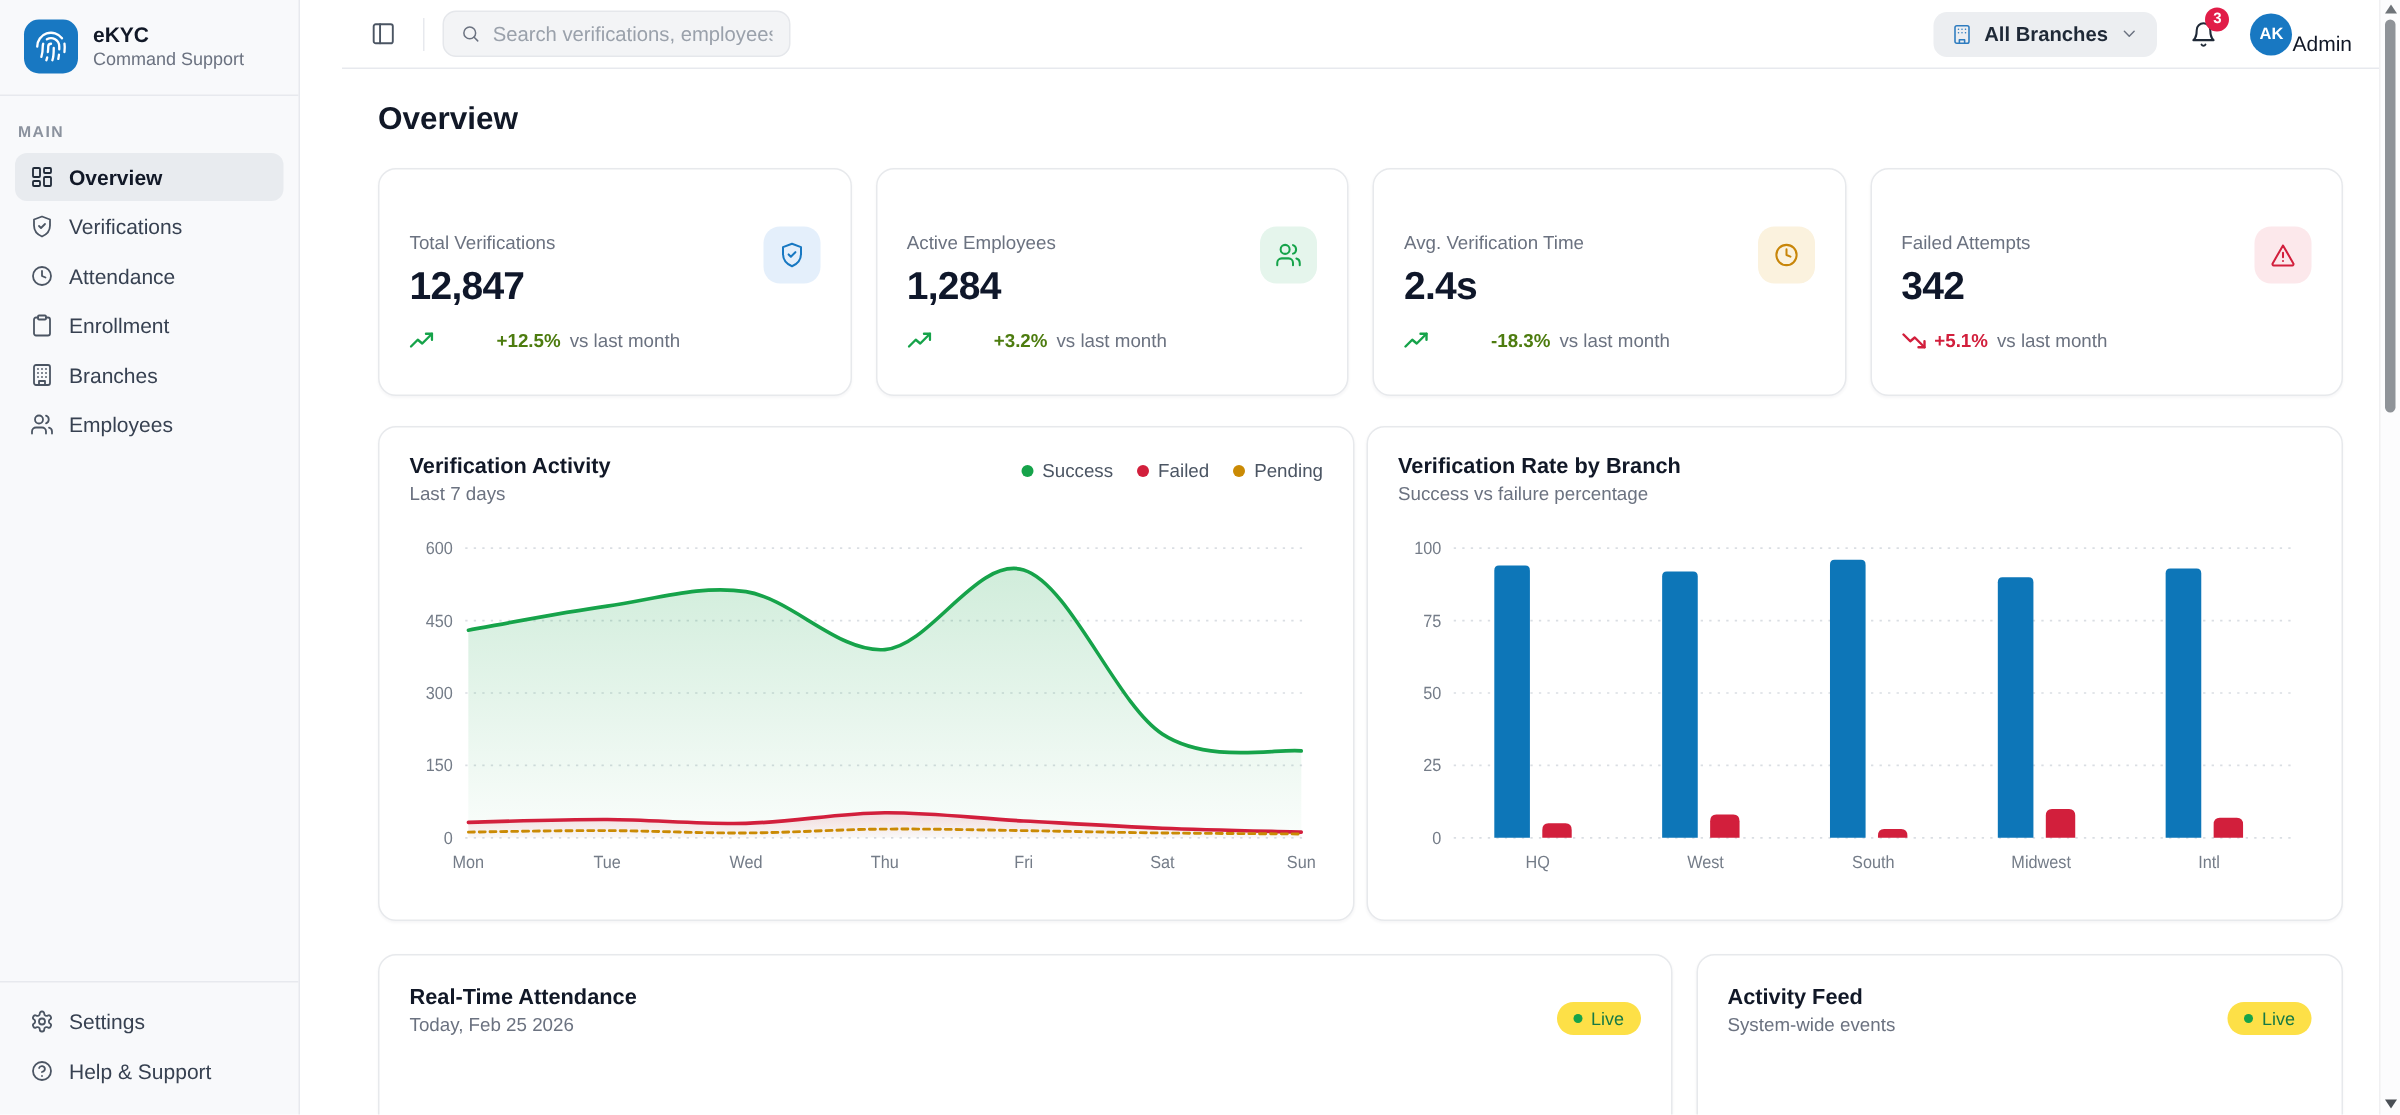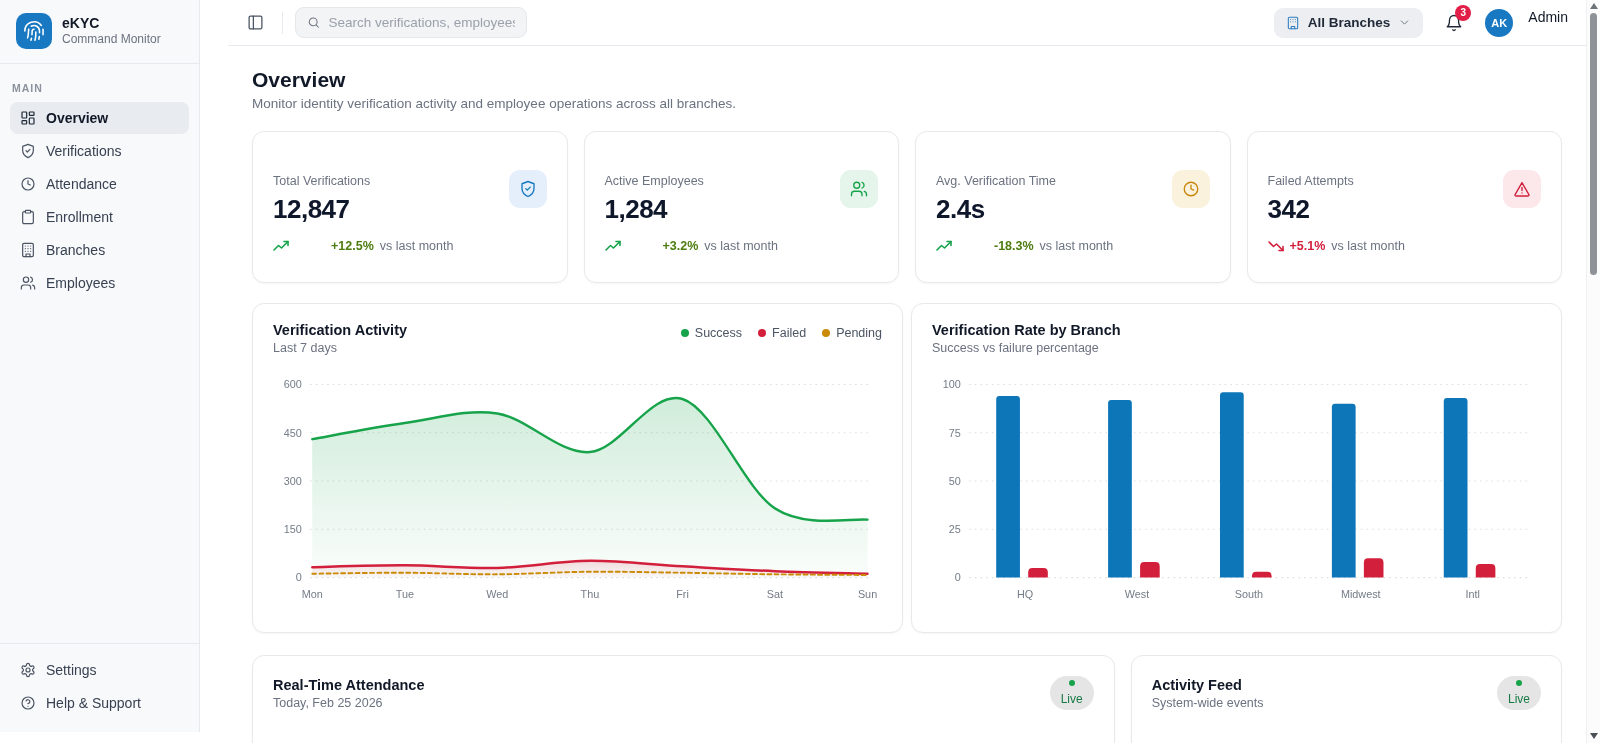--- a/index.html
+++ b/index.html
@@ -1,19 +1,19 @@
 <!DOCTYPE html>
 <html><head>
 <meta charset="utf-8">
 <style>
   * { margin:0; padding:0; box-sizing:border-box; }
   html,body { width:1600px; height:743px; overflow:hidden; font-family:"Liberation Sans", sans-serif; background:#fff; color:#111827; }
 
   
-  .sidebar { position:absolute; left:0; top:0; bottom:11px; width:200px; background:#f8f9fb; border-right:1px solid #e7e9ee; display:flex; flex-direction:column; }
+  .sidebar { position:absolute; left:0; top:0; bottom:0; width:200px; background:#f8f9fb; border-right:1px solid #e7e9ee; display:flex; flex-direction:column; }
   .logo-row { display:flex; align-items:center; gap:10px; padding:13px 16px 14px 16px; }
   .logo-tile { width:36px; height:36px; border-radius:10px; background:#1878c2; display:flex; align-items:center; justify-content:center; flex:0 0 auto; }
   .logo-name { font-size:14px; font-weight:bold; color:#111827; line-height:1.25; }
   .logo-sub { font-size:12px; color:#6b7280; line-height:1.25; }
   .side-div { height:1px; background:#e7e9ee; margin:0; }
   .side-section { font-size:10.5px; font-weight:bold; letter-spacing:1px; color:#8b929e; padding:18px 16px 8px 12px; }
   .nav { padding:0 10px; }
   .nav-item { display:flex; align-items:center; gap:10px; height:32px; padding:0 10px; border-radius:8px; margin-bottom:1px; font-size:14px; color:#374151; cursor:pointer; }
   .nav-item.active { background:#e8ebef; color:#111827; font-weight:bold; }
   .nav-item svg { flex:0 0 auto; }
@@ -24,21 +24,21 @@
   .header { position:absolute; left:228px; top:0; right:14px; height:46px; background:#fff; border-bottom:1px solid #e7e9ee; display:flex; align-items:center; padding:0 18px 0 12px; gap:12px; }
   .icon-btn { width:30px; height:30px; border:none; background:transparent; display:flex; align-items:center; justify-content:center; border-radius:7px; cursor:pointer; }
   .hdr-vdiv { width:1px; height:22px; background:#e7e9ee; }
   .search-box { display:flex; align-items:center; gap:8px; width:232px; height:31px; background:#f3f4f6; border:1px solid #e5e7eb; border-radius:9px; padding:0 11px; }
   .search-box input { border:none; outline:none; background:transparent; font-size:13.5px; color:#374151; width:100%; font-family:"Liberation Sans", sans-serif; }
   .search-box input::placeholder { color:#9aa1ab; }
   .hdr-right { margin-left:auto; display:flex; align-items:center; gap:16px; }
   .branch-btn { display:flex; align-items:center; gap:8px; height:30px; padding:0 12px; background:#eceef1; border:none; border-radius:9px; font-size:13.5px; font-weight:bold; color:#1f2937; cursor:pointer; font-family:"Liberation Sans", sans-serif; }
   .bell-wrap { position:relative; width:30px; height:30px; display:flex; align-items:center; justify-content:center; cursor:pointer; }
   .bell-badge { position:absolute; top:-3px; right:-2px; min-width:16px; height:16px; border-radius:9px; background:#e11d48; color:#fff; font-size:10px; font-weight:bold; display:flex; align-items:center; justify-content:center; padding:0 4px; }
-  .user-wrap { display:flex; align-items:flex-start; gap:15px; cursor:pointer; }
+  .user-wrap { display:flex; align-items:flex-end; gap:0; cursor:pointer; }
   .avatar { width:28px; height:28px; border-radius:50%; background:#1878c2; color:#fff; font-size:11px; font-weight:bold; display:flex; align-items:center; justify-content:center; }
   .user-name { font-size:14px; font-weight:normal; color:#111827; }
 
   
   .main { position:absolute; left:228px; top:46px; right:14px; bottom:0; overflow:hidden; padding:22px 24px 0 24px; background:#fff; }
   .page-title { font-size:21px; font-weight:bold; color:#111827; }
   .page-sub { font-size:13.5px; color:#6b7280; margin-top:4px; }
 
   .stats-row { display:grid; grid-template-columns:repeat(4,1fr); gap:16px; margin-top:20px; }
   .stat-card { position:relative; background:#fff; border:1px solid #e7e9ec; border-radius:12px; padding:20px; height:152px; box-shadow:0 1px 2px rgba(16,24,40,.04); }
@@ -58,21 +58,21 @@
   .chart-sub { font-size:12.5px; color:#6b7280; margin-top:3px; }
   .legend { display:flex; gap:16px; align-items:center; margin-top:4px; }
   .legend-item { display:flex; align-items:center; gap:6px; font-size:12.5px; color:#4b5563; }
   .dot { width:8px; height:8px; border-radius:50%; display:inline-block; }
   .dot-green { background:#16a34a; } .dot-red { background:#d21f3c; } .dot-amber { background:#ca8a04; }
   .chart-svg { width:100%; height:238px; margin-top:16px; display:block; }
 
   .bottom-row { display:grid; grid-template-columns:2fr 1fr; gap:16px; margin-top:22px; }
   .bottom-card { background:#fff; border:1px solid #e7e9ec; border-radius:12px; padding:20px; height:220px; box-shadow:0 1px 2px rgba(16,24,40,.04); }
   .bottom-head { display:flex; align-items:flex-end; justify-content:space-between; }
-  .live-badge { display:flex; align-items:center; gap:6px; background:#e5e5e5; color:#177a45; font-size:12px; border-radius:999px; padding:4px 11px;flex-direction:column; }
+  .live-badge { display:flex; align-items:center; gap:6px; background:#fde047; color:#177a45; font-size:12px; border-radius:999px; padding:4px 11px; }
   .live-dot { width:6px; height:6px; border-radius:50%; background:#16a34a; }
 
   
   .scrollbar { position:absolute; right:0; top:0; bottom:0; width:14px; background:#fcfcfd; border-left:1px solid #f0f0f2; }
   .sb-thumb { position:absolute; left:3px; right:3px; top:13px; height:262px; background:#8f9398; border-radius:5px; }
   .sb-arrow-up { position:absolute; left:3px; top:3px; width:0; height:0; border-left:4px solid transparent; border-right:4px solid transparent; border-bottom:6px solid #6f7479; }
   .sb-arrow-down { position:absolute; left:3px; bottom:4px; width:0; height:0; border-left:4px solid transparent; border-right:4px solid transparent; border-top:6px solid #4a4f55; }
 
   svg.ic { stroke:#4b5563; stroke-width:1.8; fill:none; stroke-linecap:round; stroke-linejoin:round; }
   .nav-item.active svg.ic { stroke:#1f2937; }
@@ -89,21 +89,21 @@
           <path d="M17.29 21.02c.12-.6.43-2.3.5-3.02"></path>
           <path d="M2 12a10 10 0 0 1 18-6"></path>
           <path d="M21.8 16c.2-2 .131-5.354 0-6"></path>
           <path d="M5 19.5C5.5 18 6 15 6 12a6 6 0 0 1 .34-2"></path>
           <path d="M8.65 22c.21-.66.45-1.32.57-2"></path>
           <path d="M9 6.8a6 6 0 0 1 9 5.2v2"></path>
         </svg>
     </div>
     <div>
       <div class="logo-name">eKYC</div>
-      <div class="logo-sub">Command Monitor</div>
+      <div class="logo-sub">Command Support</div>
     </div>
   </div>
   <div class="side-div"></div>
   <div class="side-section">MAIN</div>
   <nav class="nav">
     <div class="nav-item active">
       <svg class="ic" width="16" height="16" viewBox="0 0 24 24">
           <rect x="3" y="3" width="7" height="9" rx="1"></rect>
           <rect x="14" y="3" width="7" height="5" rx="1"></rect>
           <rect x="14" y="12" width="7" height="9" rx="1"></rect>
@@ -208,21 +208,20 @@
     </div>
     <div class="user-wrap">
       <div class="avatar">AK</div>
       <span class="user-name">Admin</span>
     </div>
   </div>
 </header>
 
 <main class="main">
   <h1 class="page-title">Overview</h1>
-  <div class="page-sub">Monitor identity verification activity and employee operations across all branches.</div>
 
   <div class="stats-row">
     <div class="stat-card">
       <div class="stat-label">Total Verifications</div>
       <div class="stat-value">12,847</div>
       <div class="stat-trend">
         <svg width="16" height="14" viewBox="0 0 16 14" fill="none" stroke="#16a34a" stroke-width="1.6" stroke-linecap="round" stroke-linejoin="round">
             <polyline points="1,11 5.5,6.5 8.5,9 15,2.5"></polyline>
             <polyline points="11,2.5 15,2.5 15,6.5"></polyline>
           </svg>

